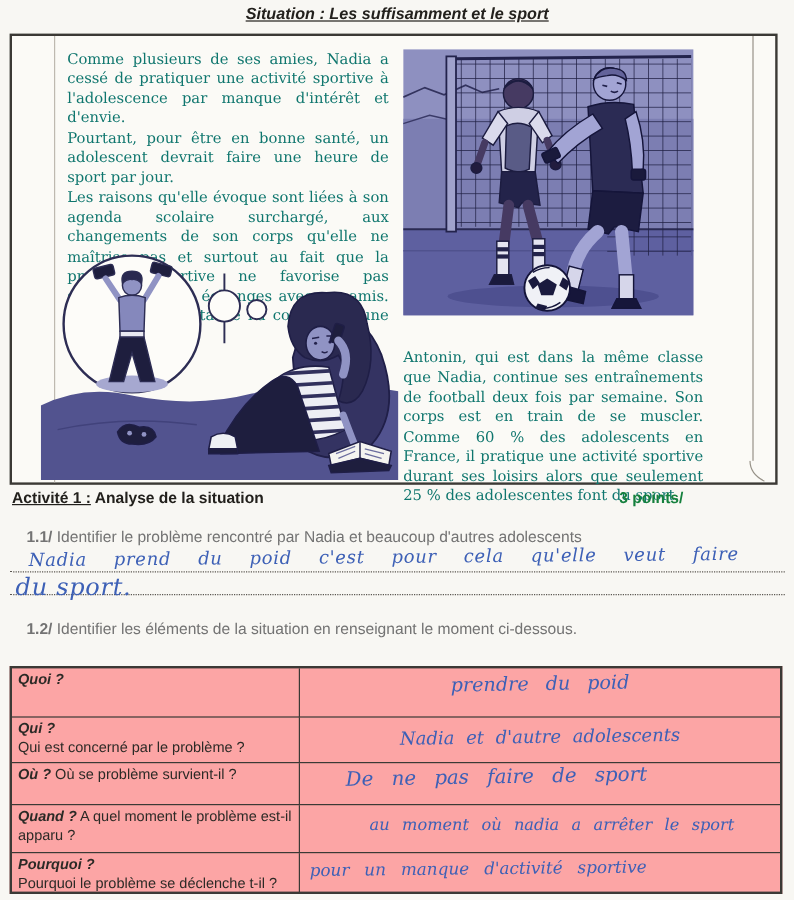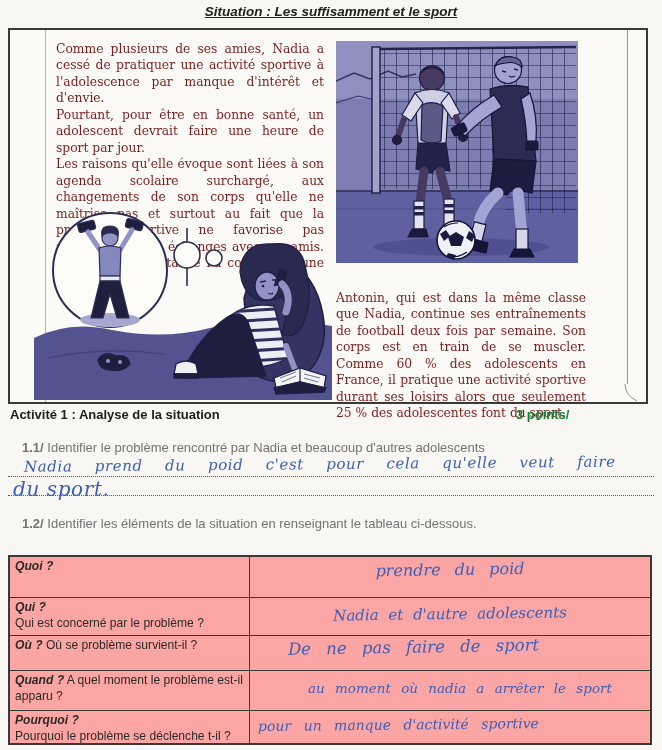--- a/index.html
+++ b/index.html
@@ -9,30 +9,30 @@
   .page-title{position:absolute;top:4px;left:0;width:662px;text-align:center;
     font-size:13.5px;font-weight:bold;font-style:italic;text-decoration:underline;color:#23211d;}
 
   .frame{position:absolute;left:8px;top:28px;width:640px;height:376px;border:2px solid #3b3935;
     background:#fbfaf6;box-sizing:border-box;}
   .inner-line-left{position:absolute;left:35px;top:0;height:100%;width:1px;background:#beb9b0;}
   .inner-line-right{position:absolute;right:18px;top:0;height:calc(100% - 18px);width:1px;background:#979288;}
   .curl{position:absolute;right:6px;bottom:0;}
 
   .para{font-family:"DejaVu Serif","Liberation Serif",serif;font-size:12.3px;line-height:1.34;
-    text-align:justify;color:#7f1d1d;}
+    text-align:justify;color:#0f766e;}
   .para p{margin:0;}
   .para-nadia{position:absolute;left:46px;top:11px;width:268px;}
   .para-antonin{position:absolute;left:326px;top:240px;width:250px;margin-top:20px;}
 
   .foot-illo{position:absolute;left:326px;top:11px;width:242px;height:222px;}
   .girl-illo{position:absolute;left:24px;top:176px;width:298px;height:194px;}
 
   .activity-line{position:absolute;top:407px;left:10px;font-size:13px;font-weight:bold;color:#22201c;}
-  .activity-label{margin-top:36px;}
+  .activity-label{text-decoration:underline;margin-top:36px;}
   .activity-points{position:absolute;top:407px;left:516px;font-size:13px;font-weight:bold;color:#15803d;}
 
   .qline{position:absolute;left:22px;font-size:13px;color:#737373;}
   .q11{top:440px;}
   .q12{top:516px;}
   .qlabel{font-weight:bold;}
 
   .hand{font-family:"DejaVu Serif","Liberation Serif",serif;font-style:italic;color:#3d60b6;}
   .hand11a{position:absolute;top:455px;left:24px;width:624px;font-size:15px;letter-spacing:.6px;
     word-spacing:17px;transform:rotate(-.5deg);z-index:3;}
@@ -215,21 +215,21 @@
 
   <div class="qline q11">
     <span class="qlabel">1.1/</span><span> Identifier le problème rencontré par Nadia et beaucoup d'autres adolescents</span>
   </div>
   <div class="hand hand11a">Nadia prend du poid c'est pour cela qu'elle veut faire</div>
   <div class="dotline dot1"></div>
   <div class="hand hand11b">du sport.</div>
   <div class="dotline dot2"></div>
 
   <div class="qline q12">
-    <span class="qlabel">1.2/</span><span> Identifier les éléments de la situation en renseignant le tableau ci-dessous.</span>
+    <span class="qlabel">1.2/</span><span> Identifier les éléments de la situation en renseignant le moment ci-dessous.</span>
   </div>
 
   <div class="anstable">
     <div class="qcell">
       <div class="qtitle">Quoi ?</div>
     </div>
     <div class="acell">
       <span class="hand ans ans1">prendre du poid</span>
     </div>
 

